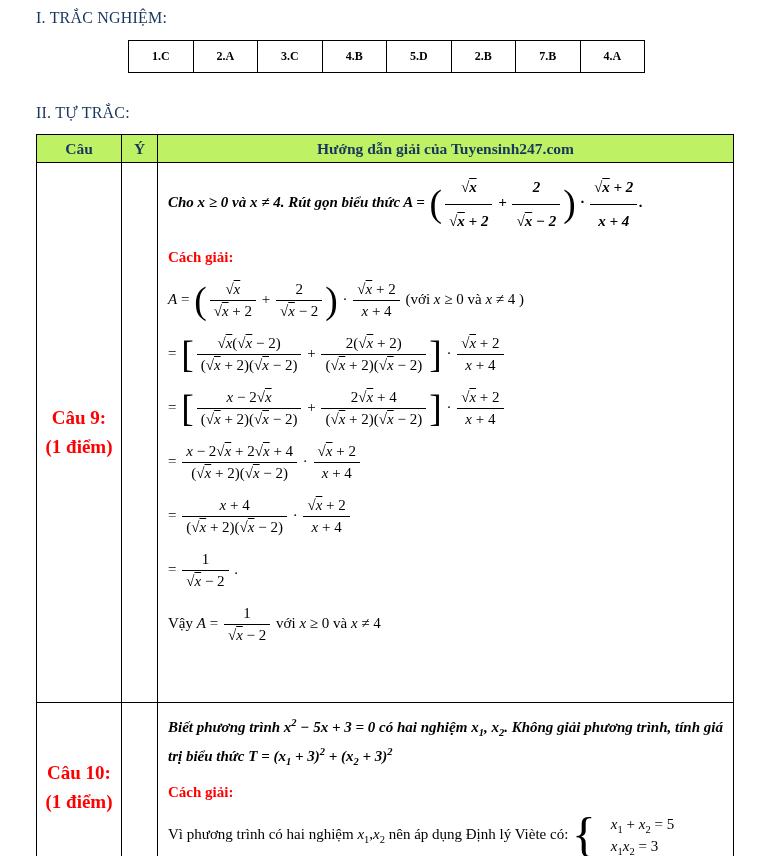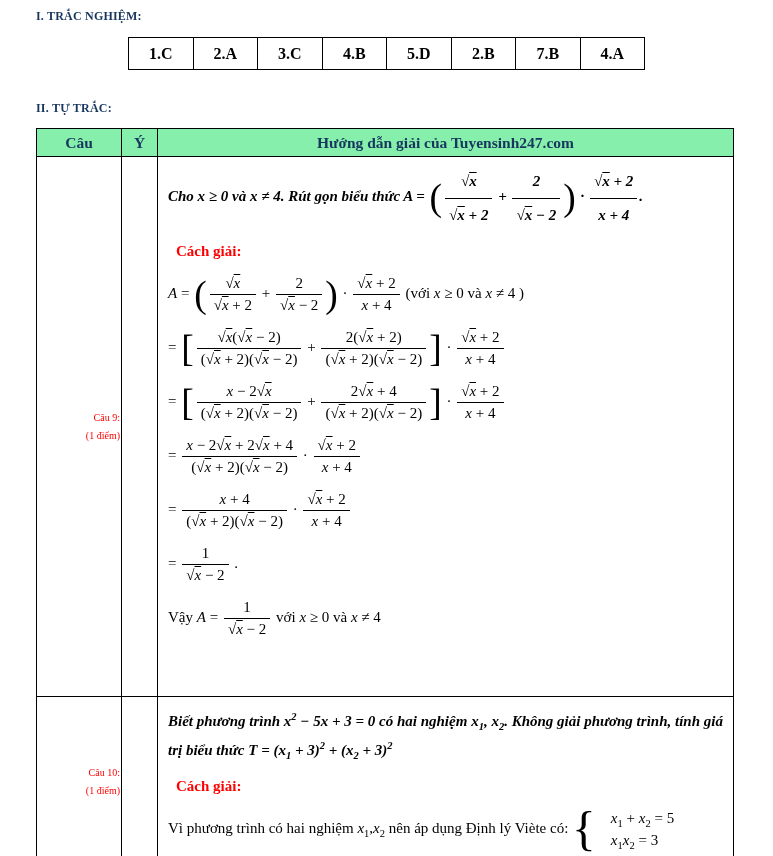--- a/index.html
+++ b/index.html
@@ -3,48 +3,48 @@
 <meta charset="utf-8">
 <style>
   * { box-sizing: border-box; }
   html,body { margin:0; padding:0; }
   body {
     width: 773px; height: 856px; overflow: hidden;
     background: #ffffff; color: #000;
     font-family: "Liberation Serif", "DejaVu Serif", serif;
     font-size: 15px;
   }
-  .sec-title { font-weight: bold; color: #17365d; font-size: 12px; letter-spacing: 0.2px; }
+  .sec-title { font-weight: normal; color: #17365d; font-size: 16px; letter-spacing: 0.2px; }
   #title1 { margin: 9px 0 0 36px; }
   #title2 { margin: 31px 0 0 36px; }
 
   
   #ans-table { border-collapse: collapse; table-layout: fixed; width: 517px; margin: 13px 0 0 128px; }
   #ans-table td {
     border: 1px solid #000; height: 32px; text-align: center;
-    font-weight: bold; font-size: 16px;
+    font-weight: bold; font-size: 12px;
   }
 
   
   #sol-table { border-collapse: collapse; width: 698px; margin: 12px 0 0 36px; }
   #sol-table th, #sol-table td { border: 1px solid #000; }
   #sol-table th {
-    background: #86efac; color: #17365d; font-weight: bold;
+    background: #bef264; color: #17365d; font-weight: bold;
     font-size: 15.5px; height: 28px; text-align: center; padding: 2px 4px;
   }
-  td.qcell { width: 85px; text-align: right; vertical-align: middle;
-             color: #ff0000; font-weight: normal; font-size: 10px; }
+  td.qcell { width: 85px; text-align: center; vertical-align: middle;
+             color: #ff0000; font-weight: bold; font-size: 19px; }
   td.qcell div { margin: 7px 0; }
   td.ycell { width: 36px; }
   td.scell { vertical-align: top; padding: 2px 10px 8px 10px; }
   tr.row9 td { height: 540px; }
   tr.row10 td { height: 158px; }
 
   .stmt { font-weight: bold; font-style: italic; margin: 8px 0 6px 0; line-height: 1.9; }
-  .red-label { color: #ff0000; font-weight: bold; margin: 14px 0 4px 8px; }
+  .red-label { color: #ff0000; font-weight: bold; margin: 14px 0 4px 0; }
   .math-line { margin: 15px 0; }
   .body-line { margin: 10px 0 4px 0; }
 
   
   .frac { display: inline-block; vertical-align: middle; text-align: center; margin: 0 2px; }
   .frac .num { display: block; border-bottom: 1px solid #000; padding: 0 4px 2px 4px; }
   .frac .den { display: block; padding: 2px 4px 0 4px; }
   .sqrt { white-space: nowrap; }
   .rad  { text-decoration: overline; }
   .big  { display: inline-block; font-size: 250%; font-weight: normal; font-style: normal;

